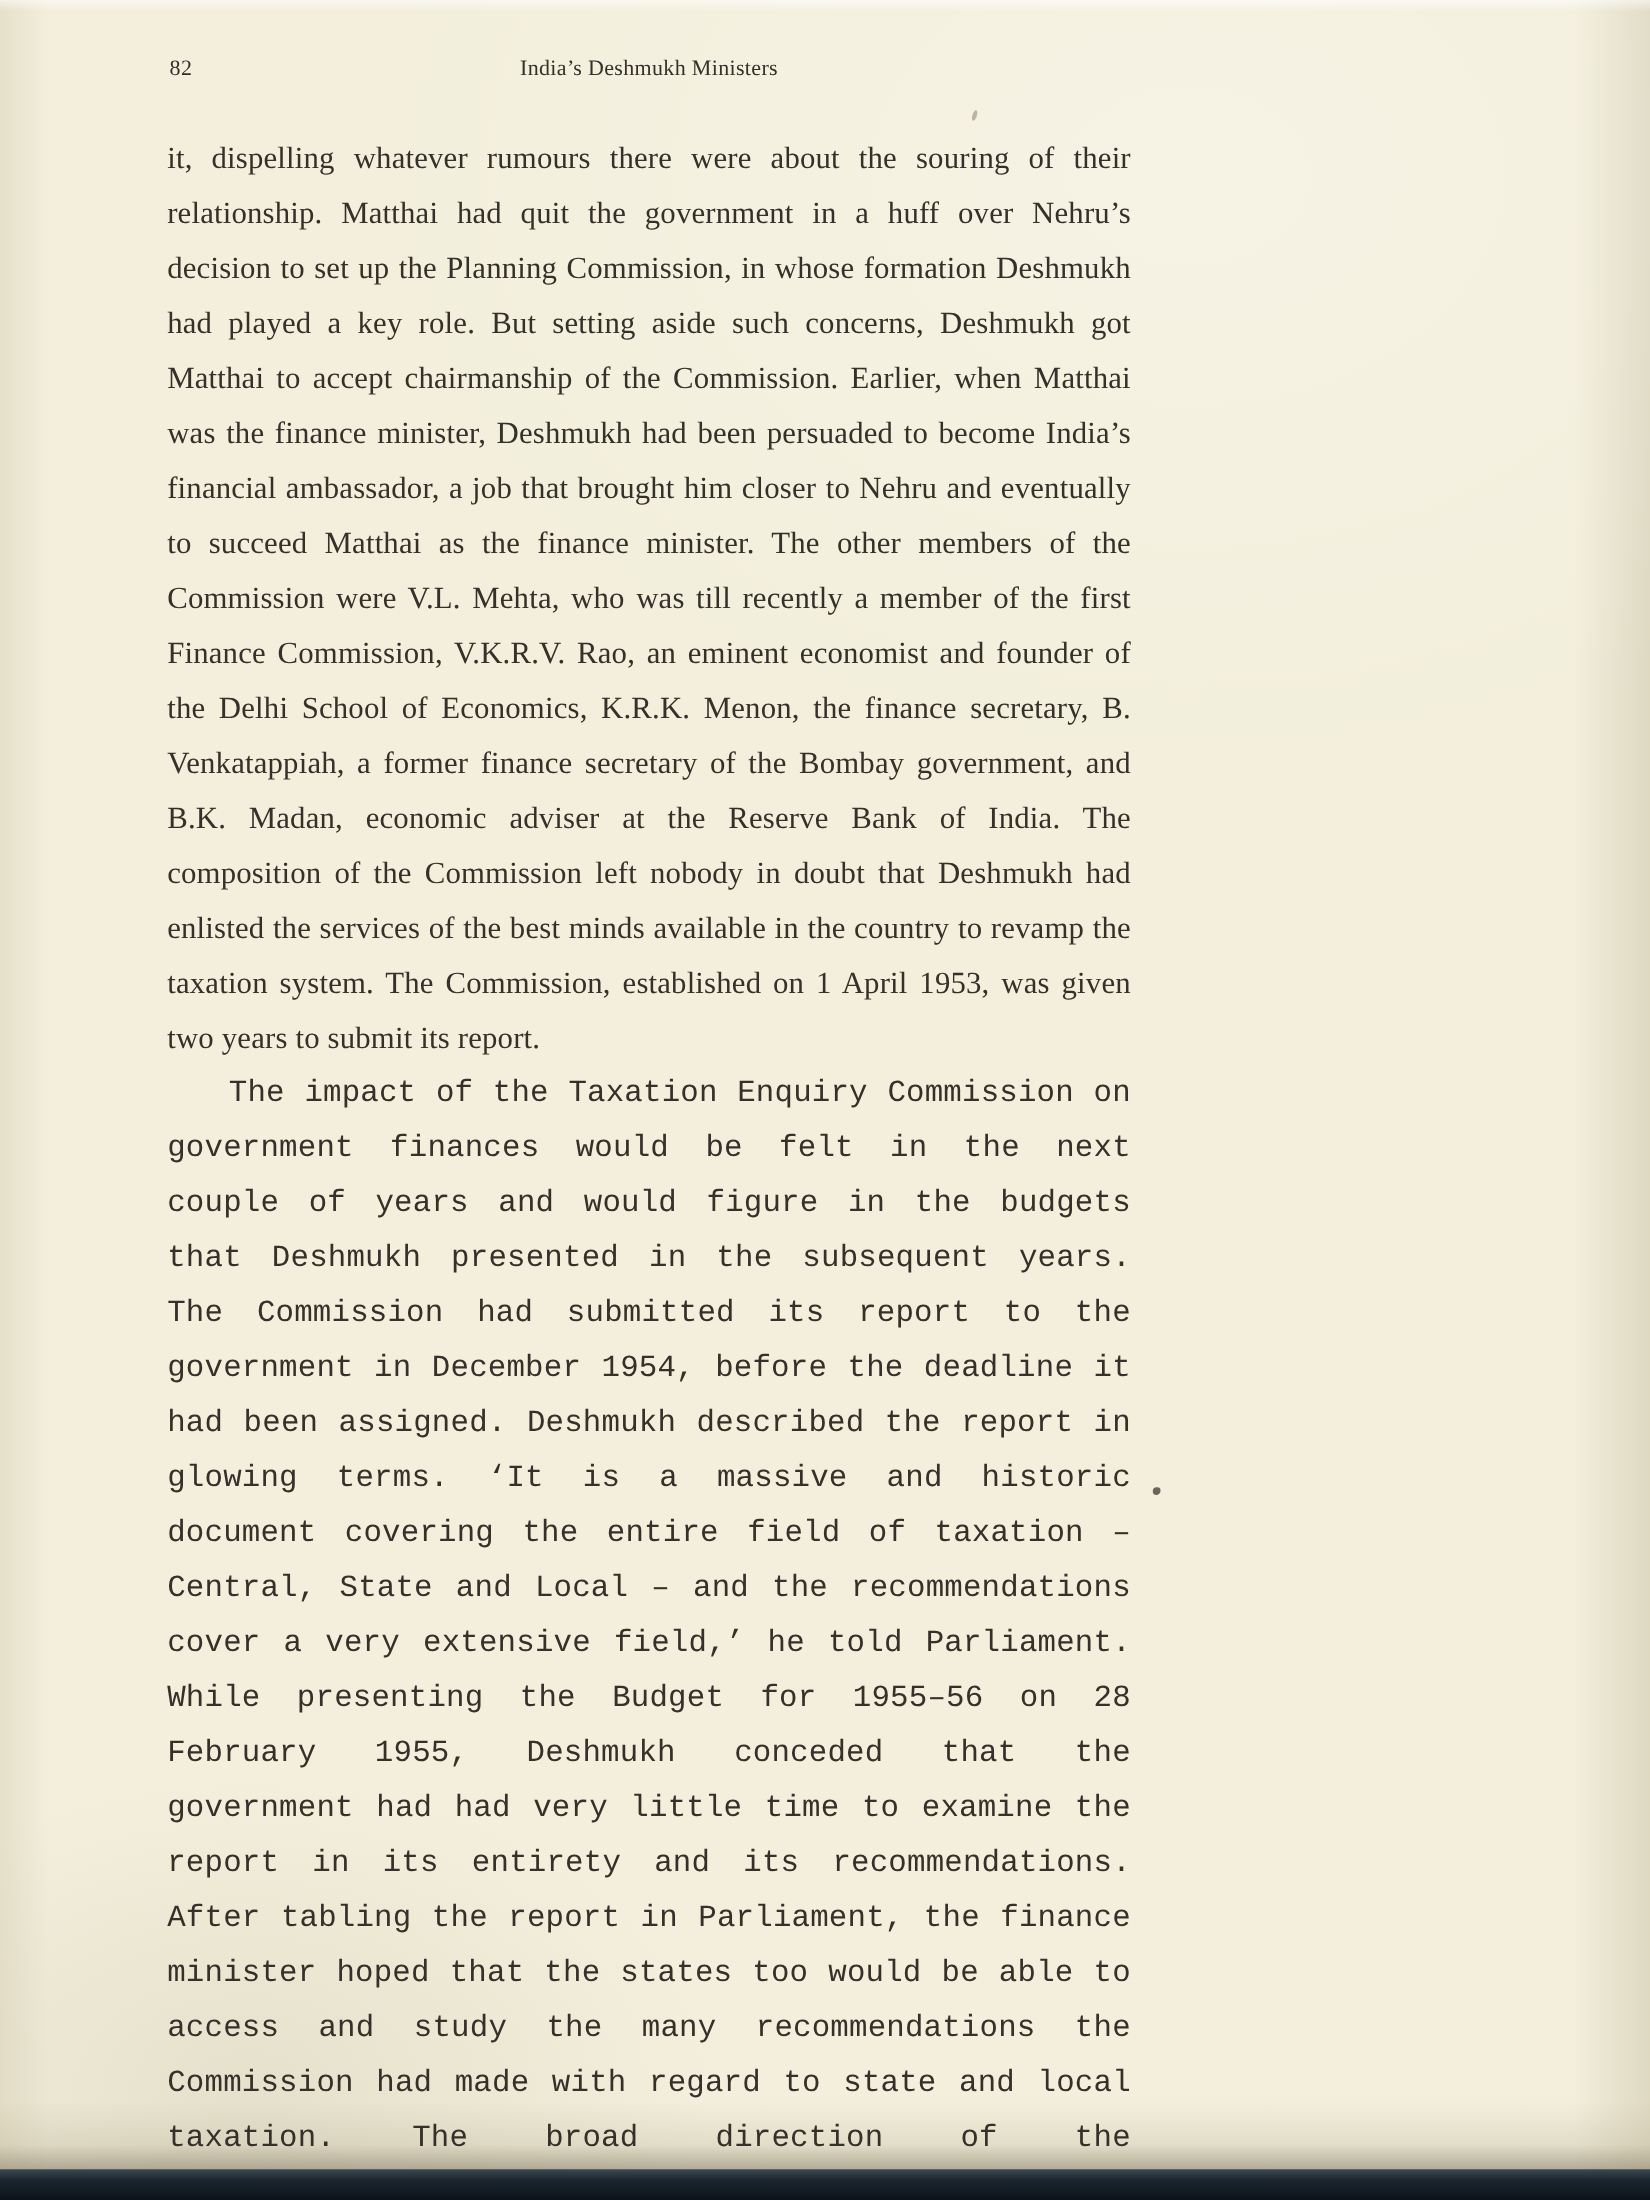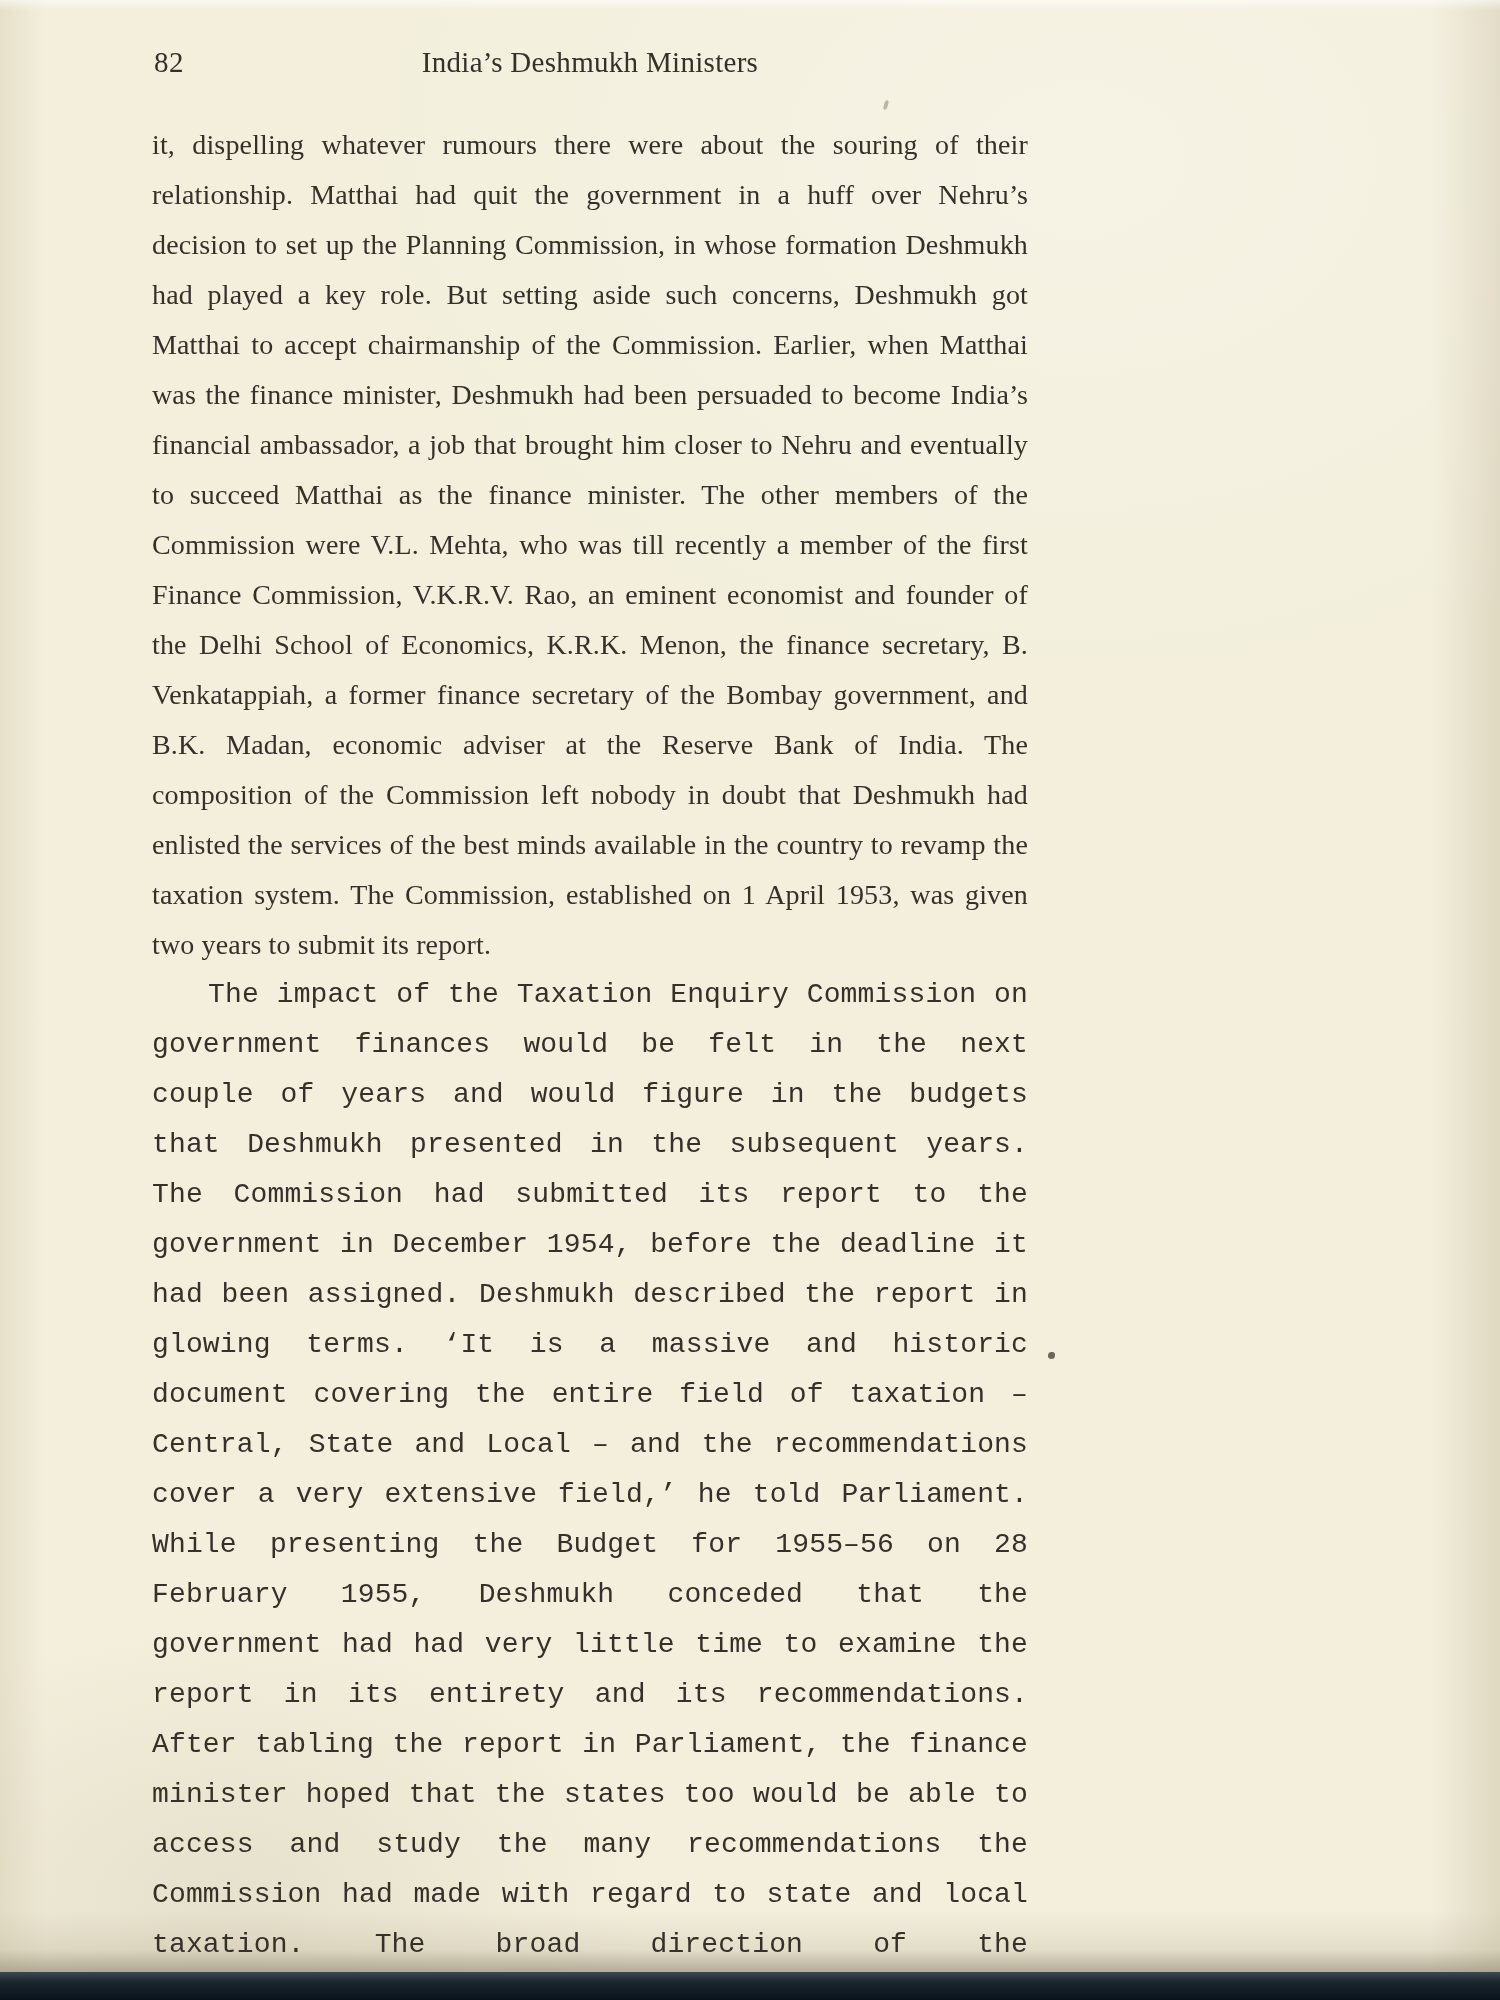--- a/index.html
+++ b/index.html
@@ -28,21 +28,21 @@
   .text-block {
     position: absolute;
     left: 152px;
     top: 44px;
     width: 876px;
   }
 
   .running-header {
     position: relative;
     height: 36px;
-    font-size: 29px;
+    font-size: 20px;
     line-height: 36px;
   }
 
   .page-number {
     position: absolute;
     left: 2px;
     top: 0;
     letter-spacing: 0.5px;
   }
 

